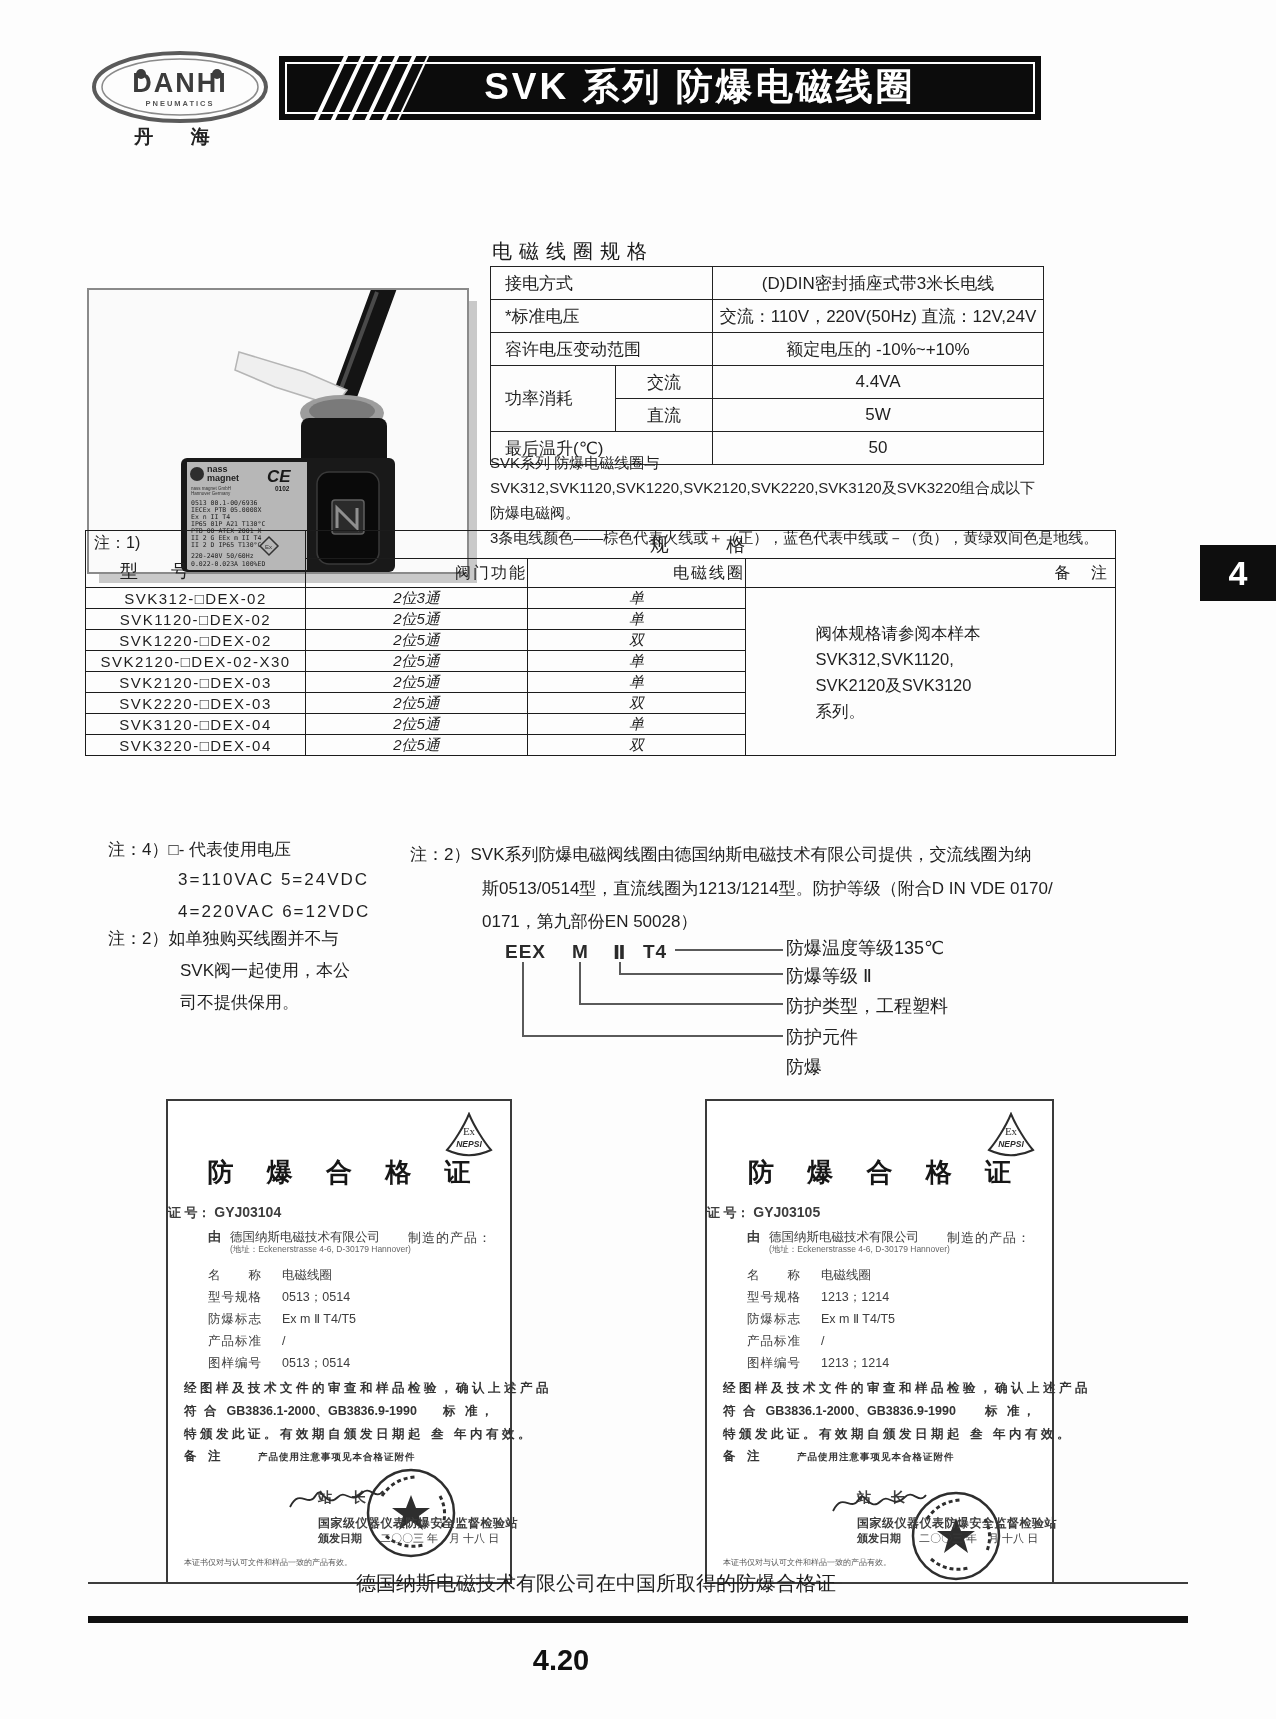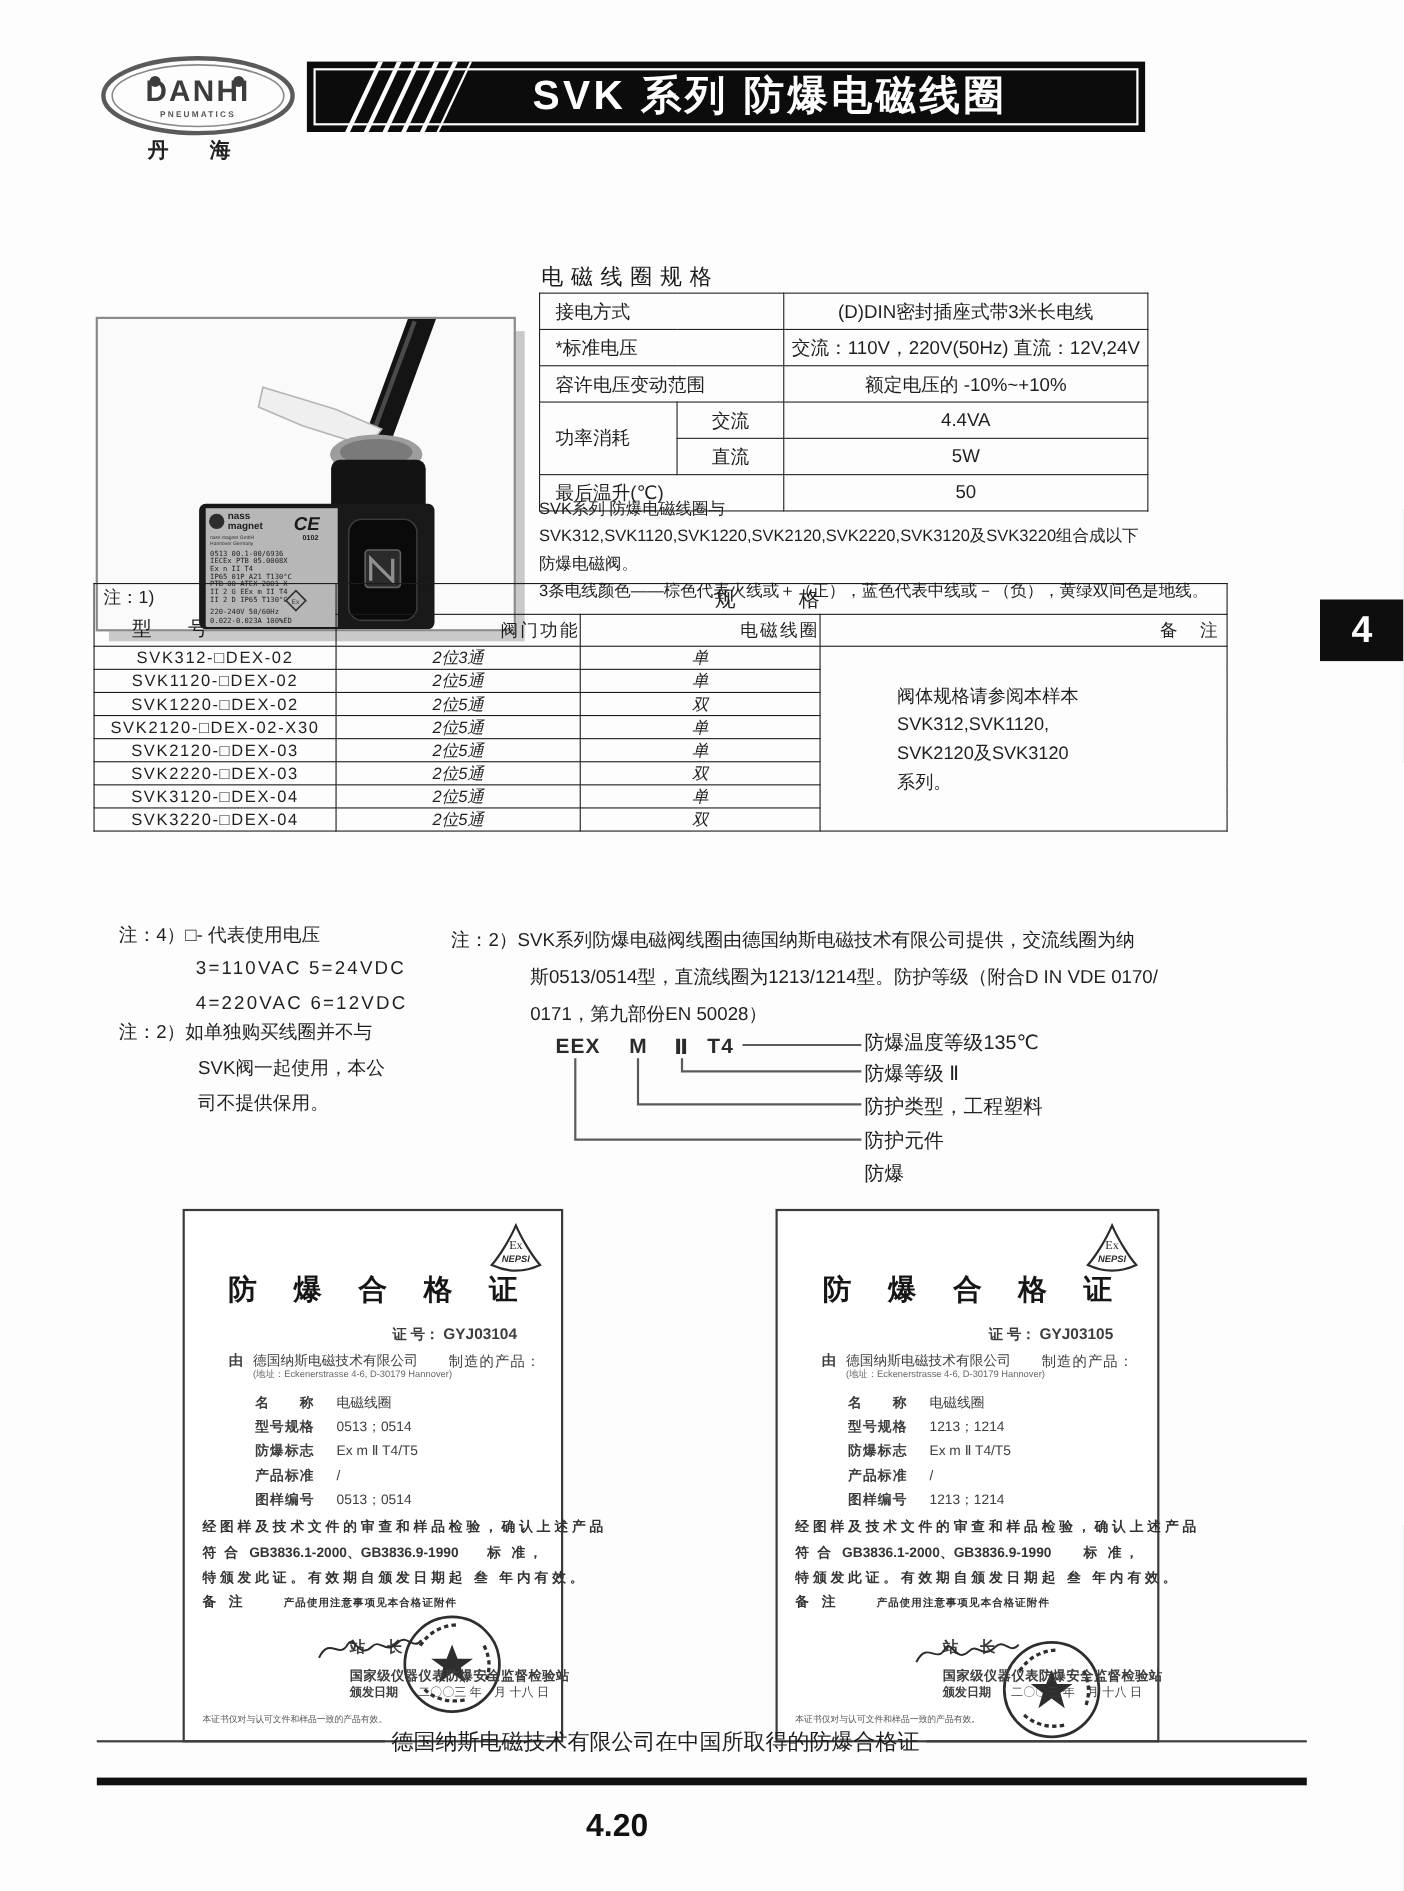--- a/index.html
+++ b/index.html
@@ -37,27 +37,27 @@
   
   .nt{font-size:17px;white-space:nowrap;}
   .mono{letter-spacing:2px;}
   
   .eex-code{font-size:19px;font-weight:bold;letter-spacing:1px;color:#2a2a2a;}
   .eex-lab{font-size:18px;white-space:nowrap;color:#222;}
   
   .cert{width:342px;height:481px;border:2px solid #3a3a3a;background:#fff;color:#3d3d3d;}
   .cert .in{position:absolute;}
   .cert .title{left:0;right:0;top:54px;text-align:center;font-size:26px;font-weight:bold;letter-spacing:13px;color:#161616;white-space:nowrap;text-indent:13px;}
-  .cert .certno{left:0;right:40px;top:103px;text-align:right;font-size:13px;font-weight:bold;}
+  .cert .certno{left:0;right:40px;top:103px;text-align:left;font-size:13px;font-weight:bold;}
   .cert .by{left:40px;top:127px;font-size:13px;font-weight:bold;}
   .cert .comp{left:62px;top:128px;font-size:12.5px;}
   .cert .made{left:240px;top:128px;font-size:13px;letter-spacing:1px;}
   .cert .addr{left:62px;top:143px;font-size:8.5px;color:#666;}
   .cert .frow{position:absolute;left:40px;font-size:12.5px;white-space:nowrap;}
-  .cert .frow b{display:inline-block;width:74px;font-weight:bold;letter-spacing:1px;margin-left:24px;}
+  .cert .frow b{display:inline-block;width:74px;font-weight:normal;letter-spacing:1px;}
   .cert .body{left:16px;right:14px;position:absolute;font-size:12.5px;font-weight:bold;letter-spacing:3.5px;white-space:nowrap;color:#333;}
   .cert .b2{display:flex;letter-spacing:2px;}
   .cert .b2 .std{margin-left:8px;letter-spacing:0;}
   .cert .b2 .end{margin-left:auto;letter-spacing:3px;}
   .cert .rem-t{position:absolute;left:90px;font-size:9.5px;font-weight:bold;letter-spacing:1px;color:#333;}
   .cert .dir{left:150px;top:388px;font-size:14px;font-weight:bold;letter-spacing:8px;}
   .cert .station{left:150px;top:414px;font-size:12px;font-weight:bold;letter-spacing:0.5px;white-space:nowrap;}
   .cert .datel{left:150px;top:430px;font-size:11px;font-weight:bold;}
   .cert .datev{left:212px;top:430px;font-size:11px;white-space:nowrap;}
   .cert .foot{left:16px;top:456px;font-size:8px;color:#555;white-space:nowrap;}

